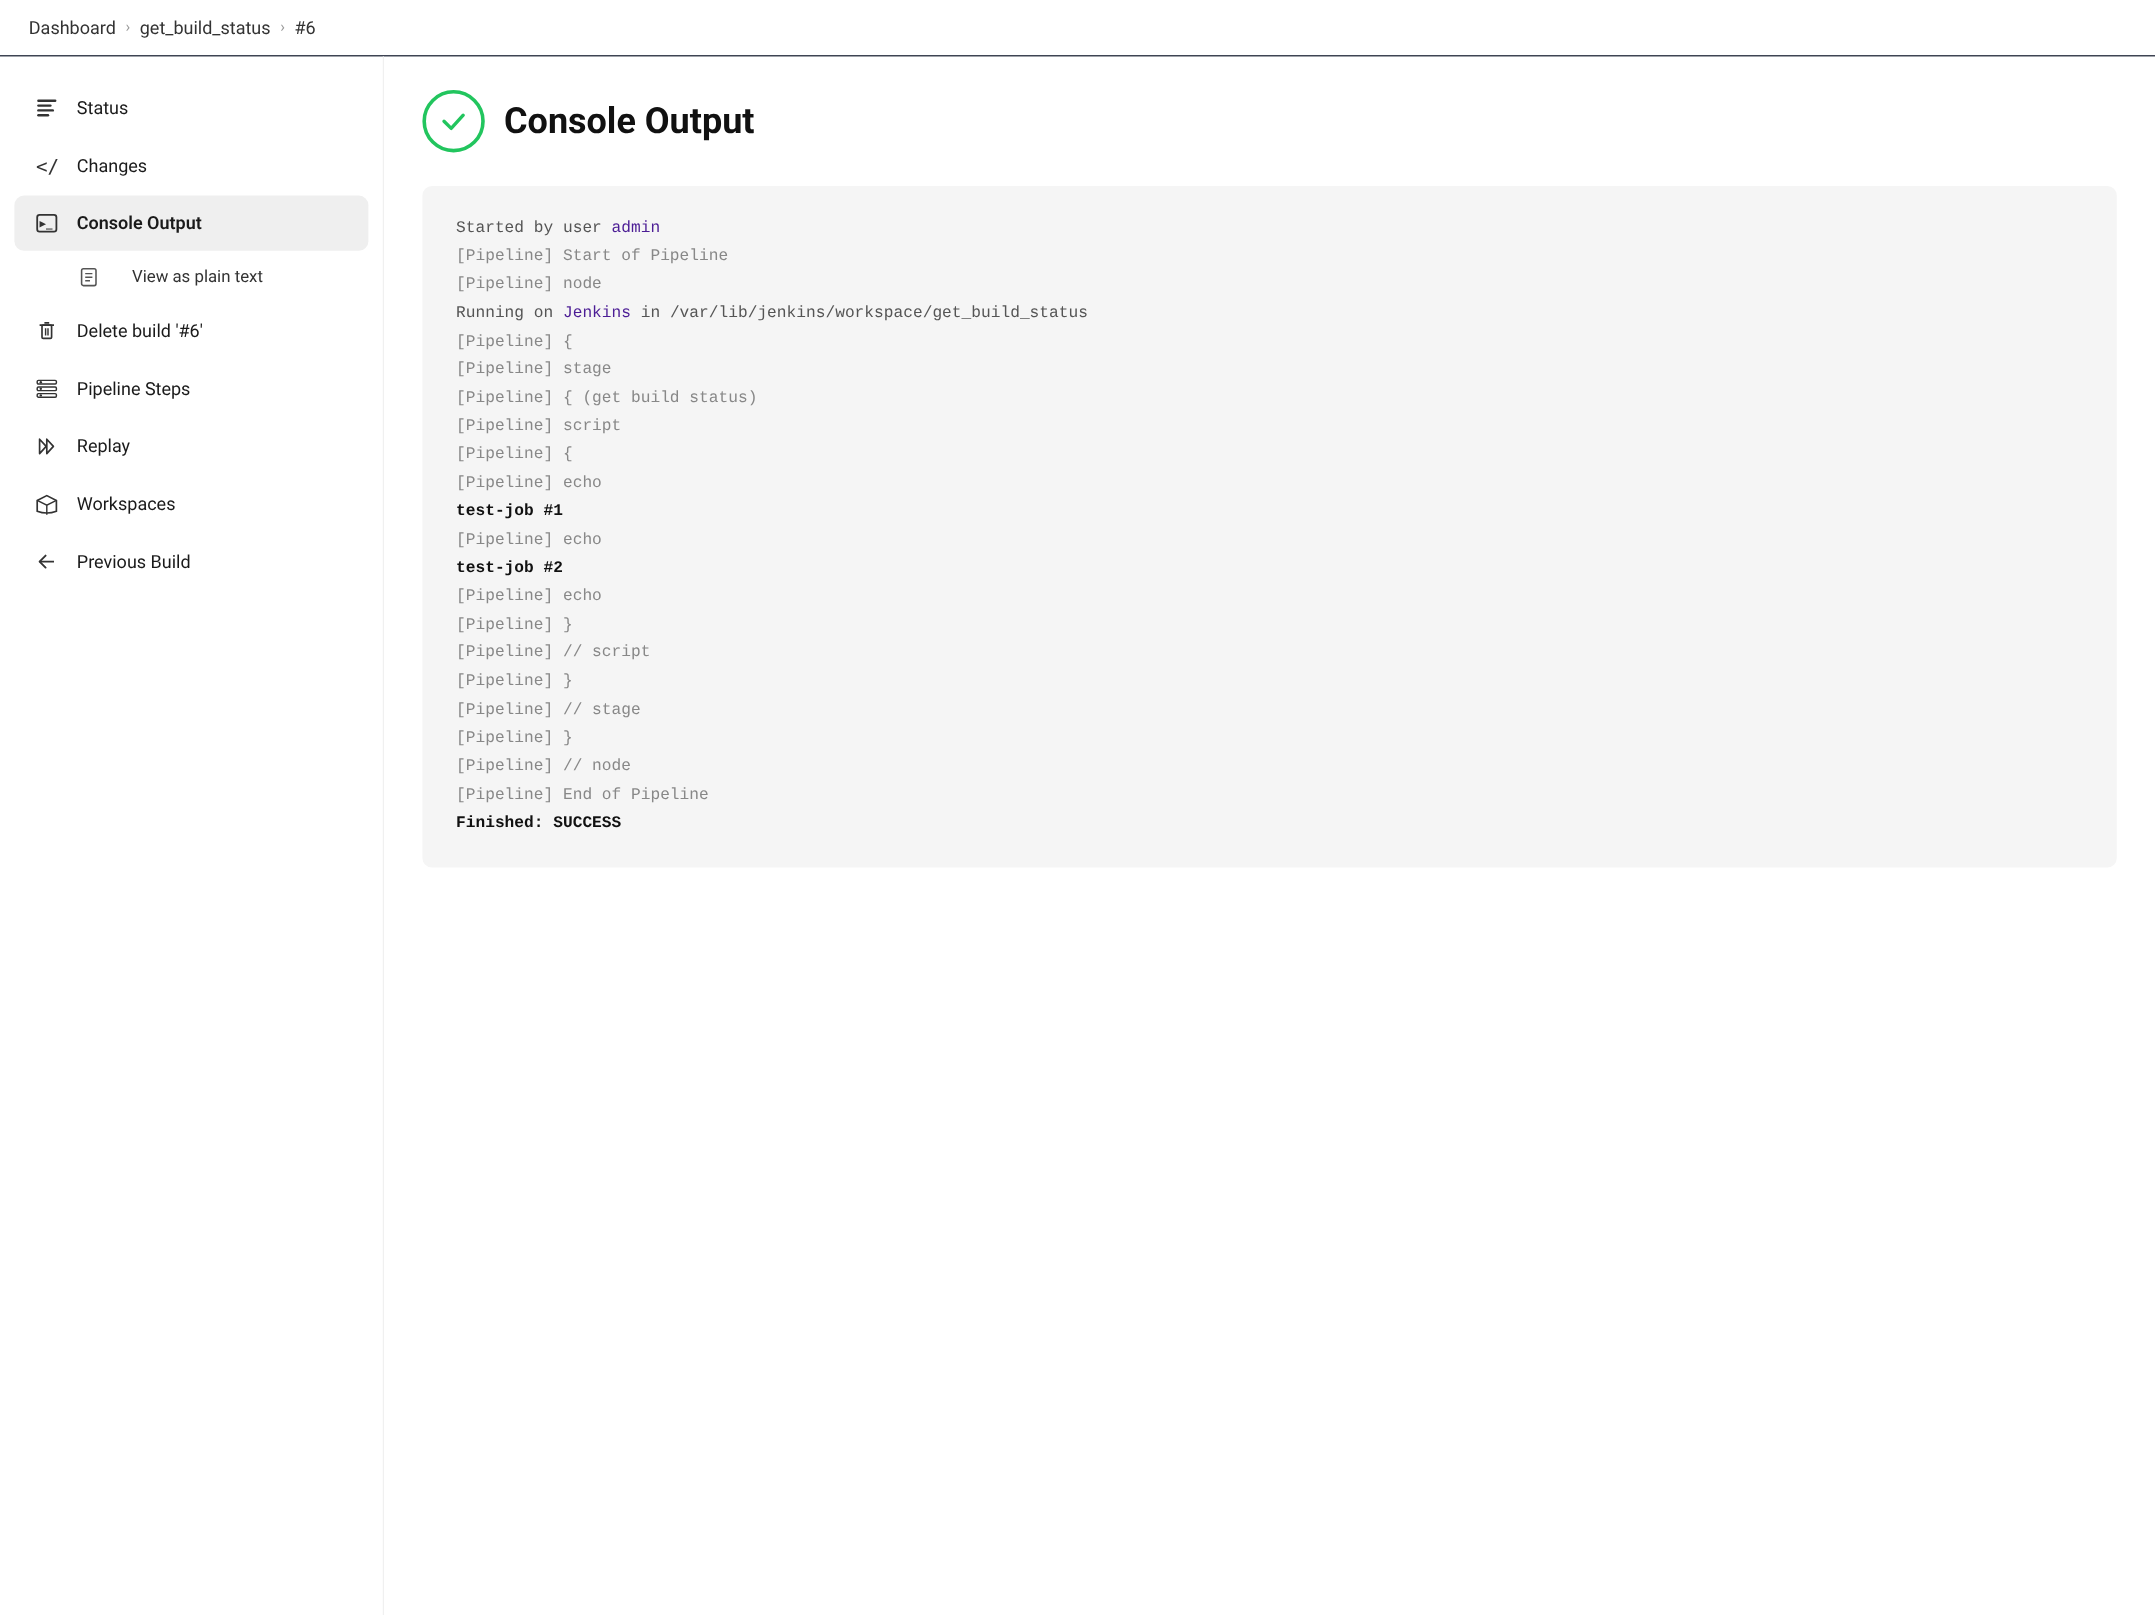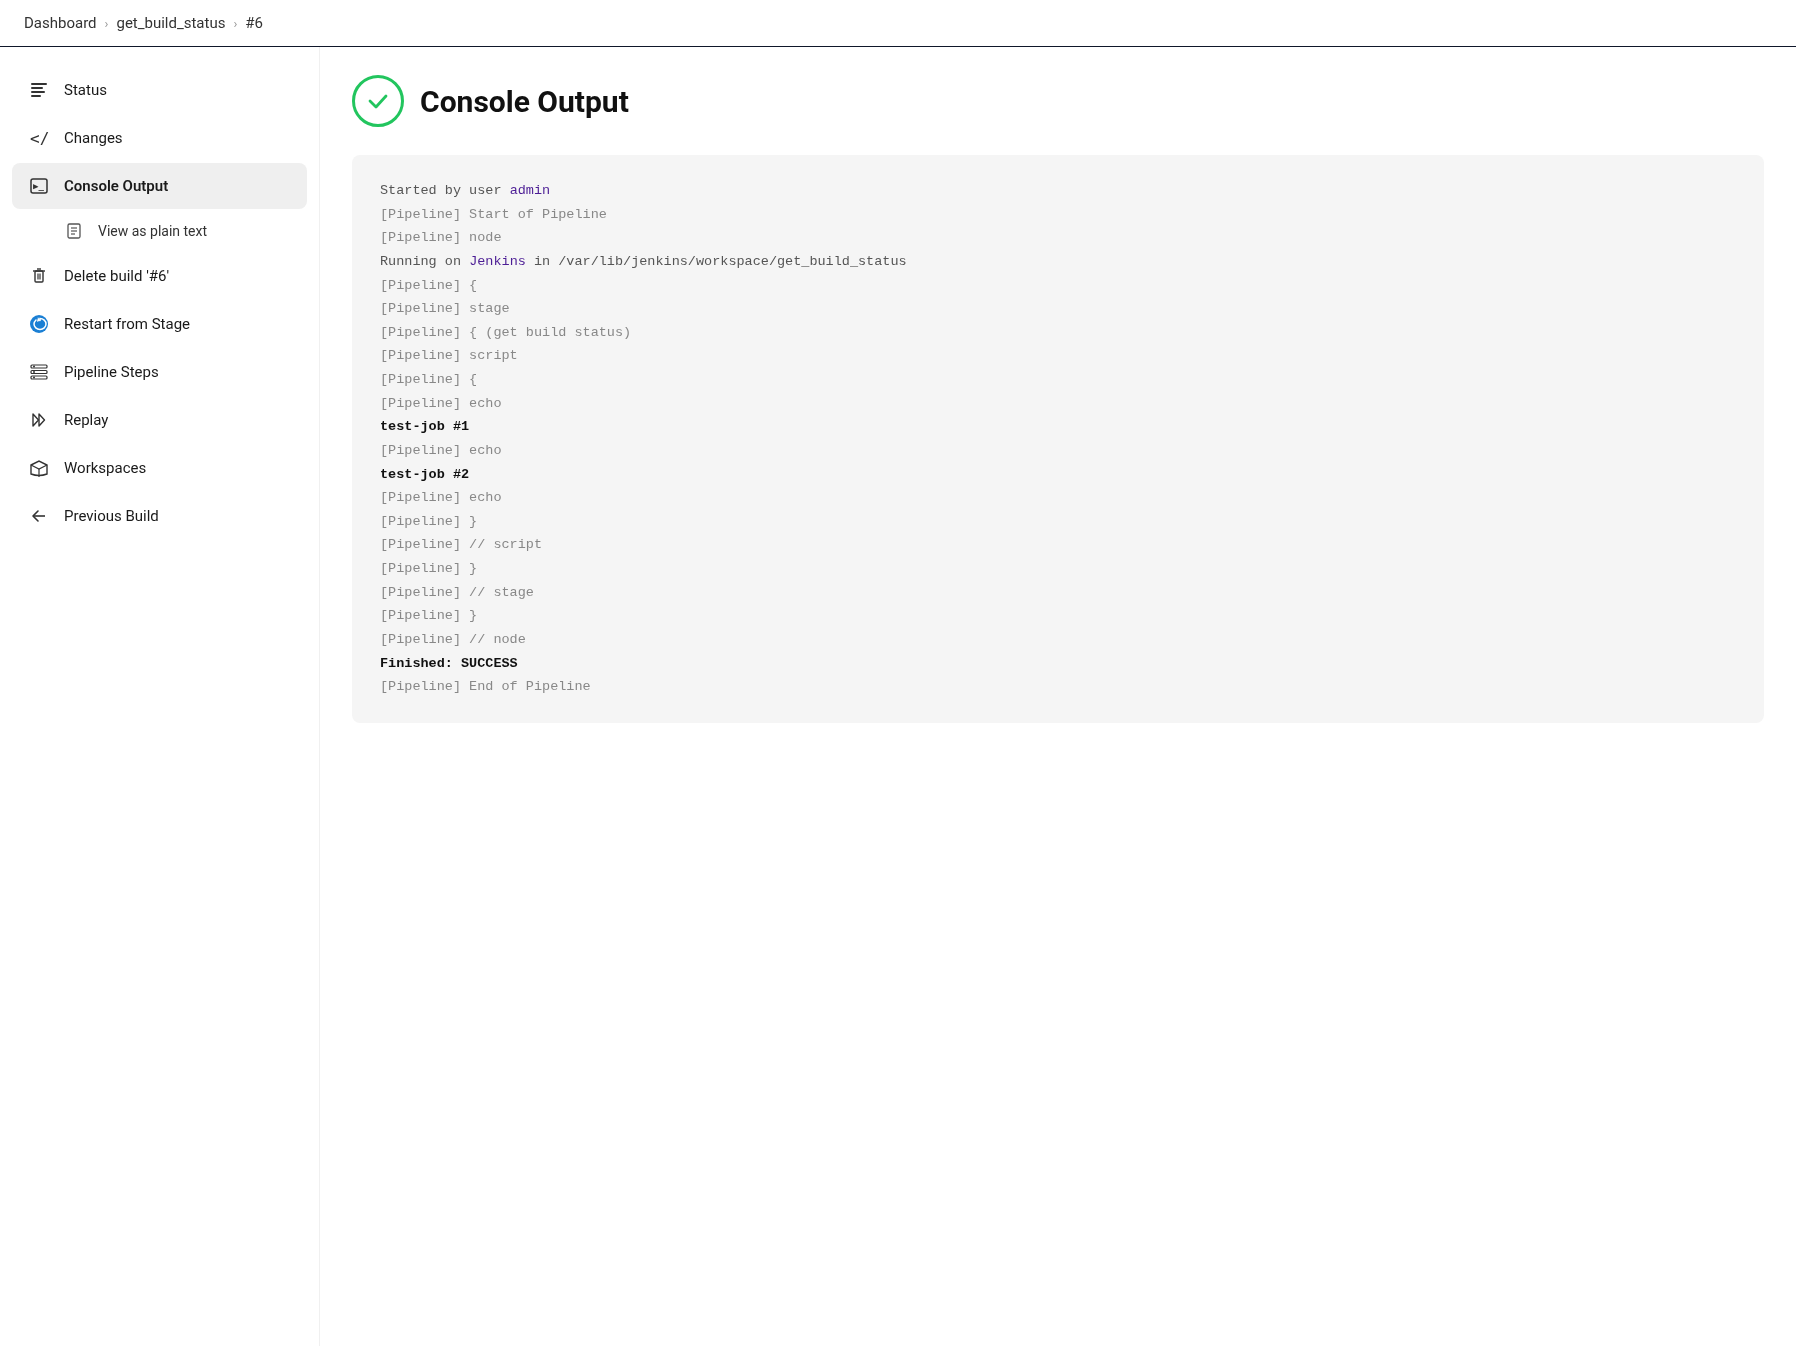--- a/index.html
+++ b/index.html
@@ -70,21 +70,21 @@
       color: #333;
     }
     .sidebar-item .icon.blue-icon {
       color: #1a7fd4;
     }
 
     
     .sidebar-subitem {
       display: flex;
       align-items: center;
-      gap: 14px;
+      gap: 26px;
       padding: 10px 16px 10px 52px;
       border-radius: 8px;
       cursor: pointer;
       font-size: 14px;
       color: #333;
       margin-bottom: 2px;
       transition: background 0.15s;
     }
     .sidebar-subitem .icon {
       width: 20px;
@@ -222,30 +222,20 @@
           <rect x="6" y="5" width="8" height="11" rx="1" stroke="#333" stroke-width="1.4" fill="none"></rect>
           <line x1="4" y1="5" x2="16" y2="5" stroke="#333" stroke-width="1.4"></line>
           <line x1="8" y1="3" x2="12" y2="3" stroke="#333" stroke-width="1.4"></line>
           <line x1="9" y1="7.5" x2="9" y2="13.5" stroke="#333" stroke-width="1.2"></line>
           <line x1="11" y1="7.5" x2="11" y2="13.5" stroke="#333" stroke-width="1.2"></line>
         </svg>
       </span>
       <span>Delete build '#6'</span>
     </div>
 
-    <div class="sidebar-item">
-      <span class="icon blue-icon">
-        <svg width="22" height="22" viewBox="0 0 22 22" fill="none">
-          <circle cx="11" cy="11" r="9" fill="#1a7fd4"></circle>
-          <path d="M8 7 C8 7 6 9 6 11 C6 14 8.7 16.5 12 16.5 C15.3 16.5 18 14 18 11 C18 8 15.3 5.5 12 5.5 L12 7.5" stroke="white" stroke-width="1.5" fill="none" stroke-linecap="round"></path>
-          <polyline points="10,4.5 12,7.5 9,8.5" fill="white" stroke="white" stroke-width="0.5"></polyline>
-        </svg>
-      </span>
-      <span>Restart from Stage</span>
-    </div>
 
     <div class="sidebar-item">
       <span class="icon">
         <svg width="20" height="20" viewBox="0 0 20 20" fill="none">
           <rect x="2" y="3" width="16" height="3" rx="1" stroke="#333" stroke-width="1.2" fill="none"></rect>
           <rect x="2" y="8.5" width="16" height="3" rx="1" stroke="#333" stroke-width="1.2" fill="none"></rect>
           <rect x="2" y="14" width="16" height="3" rx="1" stroke="#333" stroke-width="1.2" fill="none"></rect>
           <circle cx="5" cy="4.5" r="1" fill="#333"></circle>
           <circle cx="5" cy="10" r="1" fill="#333"></circle>
           <circle cx="5" cy="15.5" r="1" fill="#333"></circle>
@@ -313,20 +303,20 @@
       <span class="line bold">test-job #1</span>
       <span class="line muted">[Pipeline] echo</span>
       <span class="line bold">test-job #2</span>
       <span class="line muted">[Pipeline] echo</span>
       <span class="line muted">[Pipeline] }</span>
       <span class="line muted">[Pipeline] // script</span>
       <span class="line muted">[Pipeline] }</span>
       <span class="line muted">[Pipeline] // stage</span>
       <span class="line muted">[Pipeline] }</span>
       <span class="line muted">[Pipeline] // node</span>
+      <span class="line muted">[Pipeline] End of Pipeline</span>
       <span class="line bold">Finished: SUCCESS</span>
-      <span class="line muted">[Pipeline] End of Pipeline</span>
 
     </div>
 
   </main>
 
 </div>
 
 </body></html>

